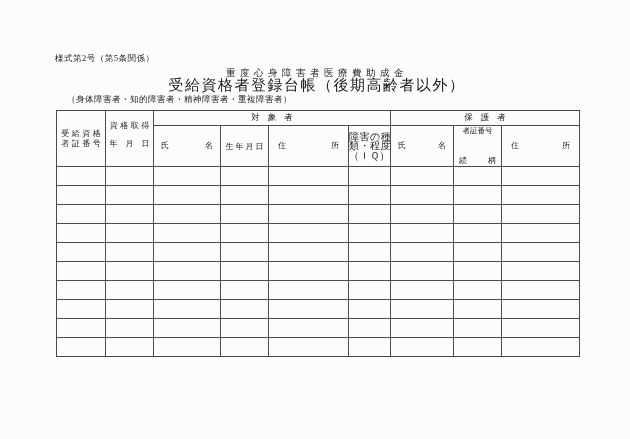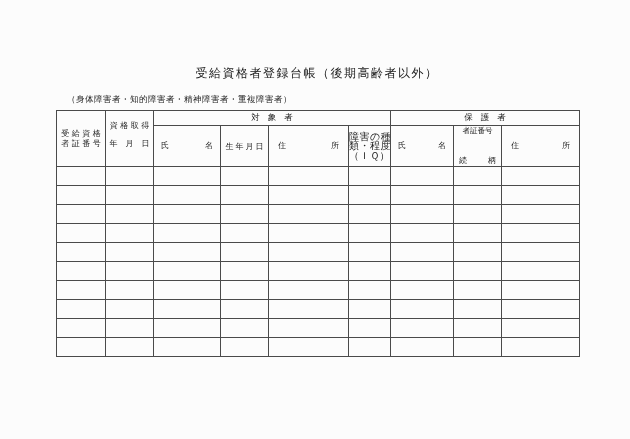--- a/index.html
+++ b/index.html
@@ -17,21 +17,21 @@
     font-size: 8.5px; letter-spacing: 0.5px; white-space: nowrap;
   }
   .title-wrap {
     position: absolute; left: 56px; top: 67px; width: 522px;
     text-align: center;
   }
   .title-line1 {
     font-size: 9.5px; letter-spacing: 4.5px; white-space: nowrap; line-height: 12px;
   }
   .title-line2 {
-    font-size: 12px; letter-spacing: 1.5px; white-space: nowrap; line-height: 12px;
+    font-size: 15px; letter-spacing: 1.5px; white-space: nowrap; line-height: 12px;
   }
   .subtitle {
     position: absolute; left: 67px; top: 94px;
     font-size: 8.5px; letter-spacing: 0.5px; white-space: nowrap;
   }
 
   table.ledger {
     position: absolute; left: 56px; top: 110px;
     width: 523px;
     border-collapse: collapse; table-layout: fixed;
@@ -65,22 +65,24 @@
 
   .disability div { line-height: 9.5px; font-size: 10px; white-space: nowrap; letter-spacing: 0.5px; }
   .relation-top { font-size: 7.5px; line-height: 10px; white-space: nowrap; }
   .birth { letter-spacing: 2px; text-indent: 2px; white-space: nowrap; }
 </style>
 </head>
 <body>
 
 <div class="page">
 
+  <div class="form-number">様式第2号（第5条関係）</div>
 
   <div class="title-wrap">
+    <div class="title-line1">重度心身障害者医療費助成金</div>
     <div class="title-line2">受給資格者登録台帳（後期高齢者以外）</div>
   </div>
 
   <div class="subtitle">（身体障害者・知的障害者・精神障害者・重複障害者）</div>
 
   <table class="ledger">
     <colgroup>
       <col style="width:49px">
         <col style="width:48px">
         <col style="width:67px">

